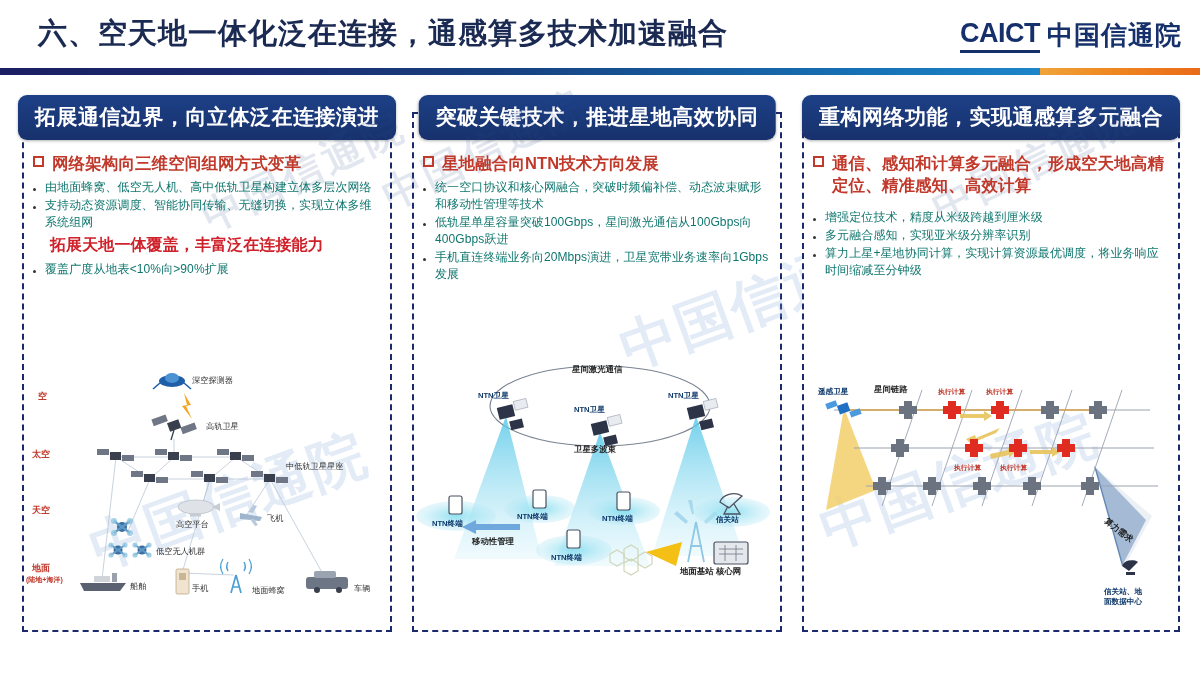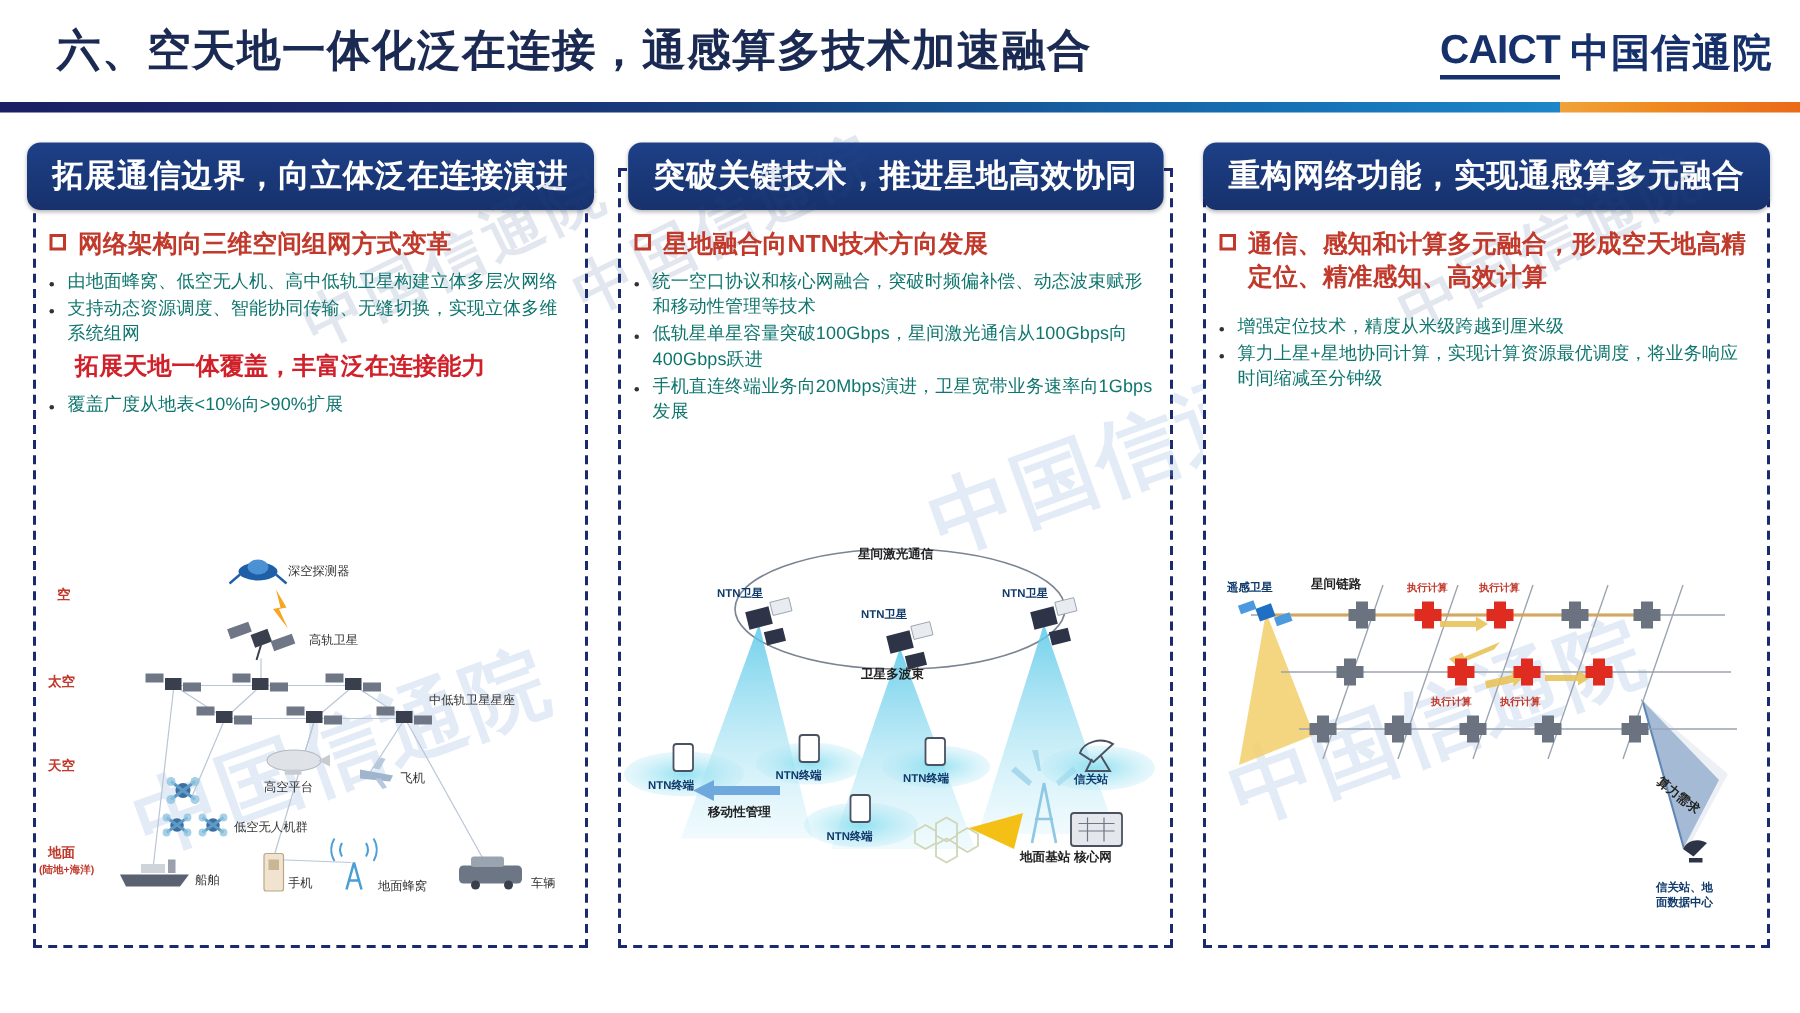--- a/index.html
+++ b/index.html
@@ -454,20 +454,24 @@
           <span class="sq-bullet"></span>
           <span class="head-text">通信、感知和计算多元融合，形成空天地高精定位、精准感知、高效计算</span>
         </div>
         <div style="height:8px"></div>
         <div class="bul-row">
           <span class="dot"></span>
           <span class="bul-text">增强定位技术，精度从米级跨越到厘米级</span>
         </div>
         <div class="bul-row">
           <span class="dot"></span>
+          <span class="bul-text">多元融合感知，实现亚米级分辨率识别</span>
+        </div>
+        <div class="bul-row">
+          <span class="dot"></span>
           <span class="bul-text">算力上星+星地协同计算，实现计算资源最优调度，将业务响应时间缩减至分钟级</span>
         </div>
       </div>
 
       <div class="fig" id="fig3">
         <svg viewBox="0 0 374 250" preserveAspectRatio="none">
 
           <path d="M40 38 L22 140 L72 120 Z" fill="#f3cf6a" opacity="0.85"></path>
           <path d="M290 96 L318 196 L342 150 Z" fill="#2c5f9e" opacity="0.75"></path>
           <path d="M292 98 L320 198 L348 146 Z" fill="#dfe6ef" opacity="0.55"></path>

